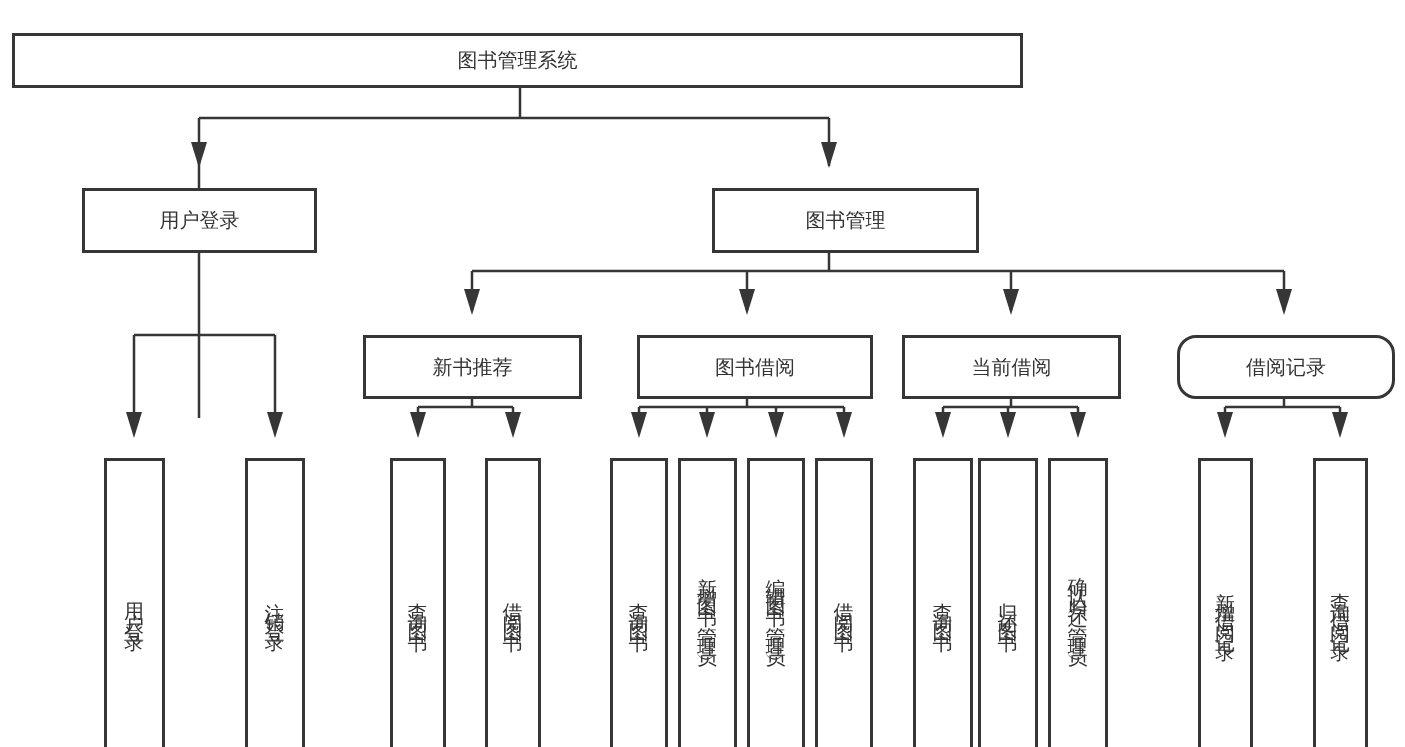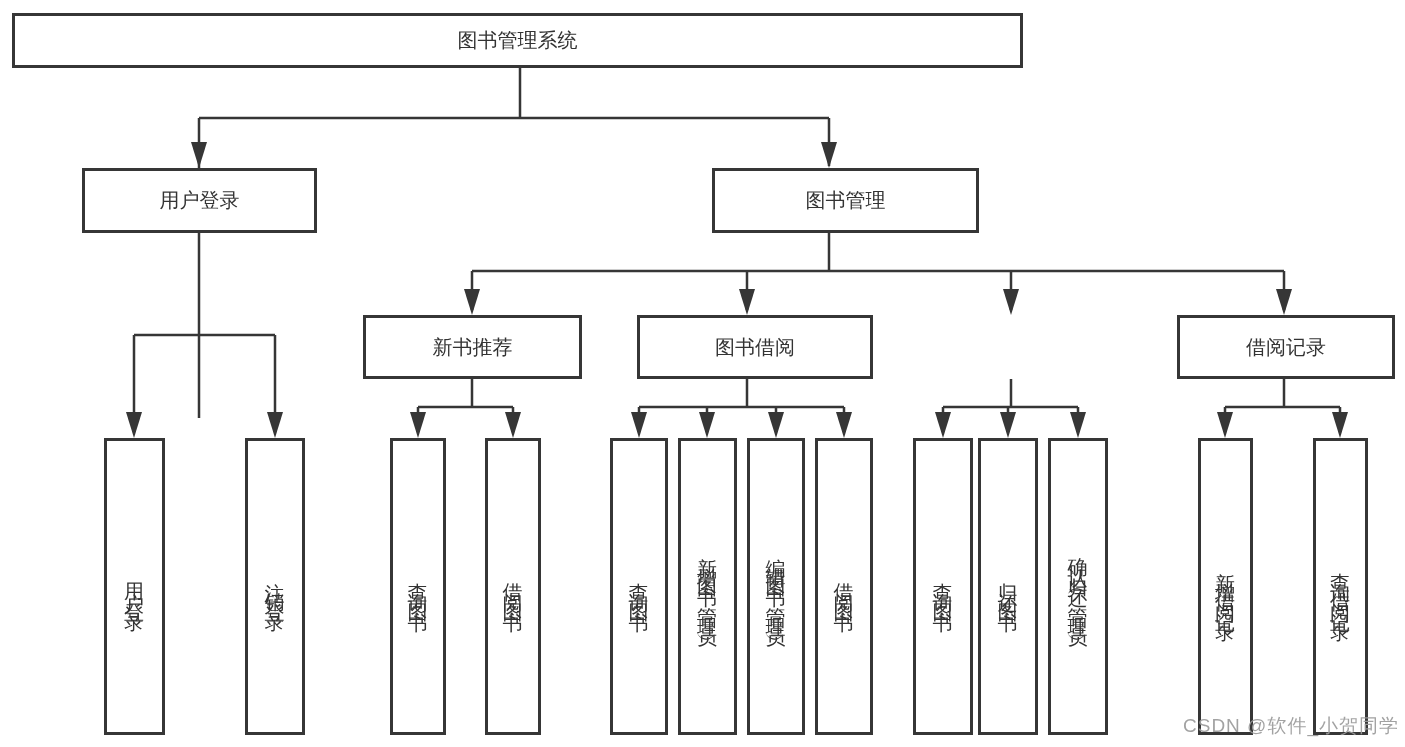--- a/index.html
+++ b/index.html
@@ -16,20 +16,21 @@
     position: absolute;
     box-sizing: border-box;
     border: 3px solid #363636;
     background: #ffffff;
     display: flex;
     align-items: center;
     justify-content: center;
     color: #333333;
     font-size: 20px;
     z-index: 2;
+    margin-top: 20px;
   }
   .node .lbl { white-space: nowrap; }
   .leaf .lbl {
     writing-mode: vertical-rl;
     text-orientation: mixed;
     letter-spacing: 10px;
     white-space: nowrap;
     line-height: 1;
   }
   .watermark {
@@ -97,21 +98,24 @@
   <div class="node" style="left:712px; top:168px; width:267px; height:65px;">
     <span class="lbl">图书管理</span>
   </div>
 
   <div class="node" style="left:363px; top:315px; width:219px; height:64px;">
     <span class="lbl">新书推荐</span>
   </div>
   <div class="node" style="left:637px; top:315px; width:236px; height:64px;">
     <span class="lbl">图书借阅</span>
   </div>
-  <div class="node" style="left:1177px; top:315px; width:218px; height:64px;">
+  <div class="node" style="left:902px; top:315px; width:219px; height:64px;">
+    <span class="lbl">当前借阅</span>
+  </div>
+  <div class="node" style="left:1177px; top:315px; width:218px; height:64px;border-radius:19px;">
     <span class="lbl">借阅记录</span>
   </div>
 
   <div class="node leaf" style="left:104px; top:438px; width:61px; height:297px;">
     <span class="lbl">用户登录</span>
   </div>
   <div class="node leaf" style="left:245px; top:438px; width:60px; height:297px;">
     <span class="lbl">注销登录</span>
   </div>
 
@@ -145,15 +149,14 @@
     <span class="lbl">确认归还（管理员）</span>
   </div>
 
   <div class="node leaf" style="left:1198px; top:438px; width:55px; height:297px;">
     <span class="lbl">新增借阅记录</span>
   </div>
   <div class="node leaf" style="left:1313px; top:438px; width:55px; height:297px;">
     <span class="lbl">查询借阅记录</span>
   </div>
 
-  <div class="watermark">CSDN @软件_小贺同学</div>
 
 </div>
 
 </body></html>

